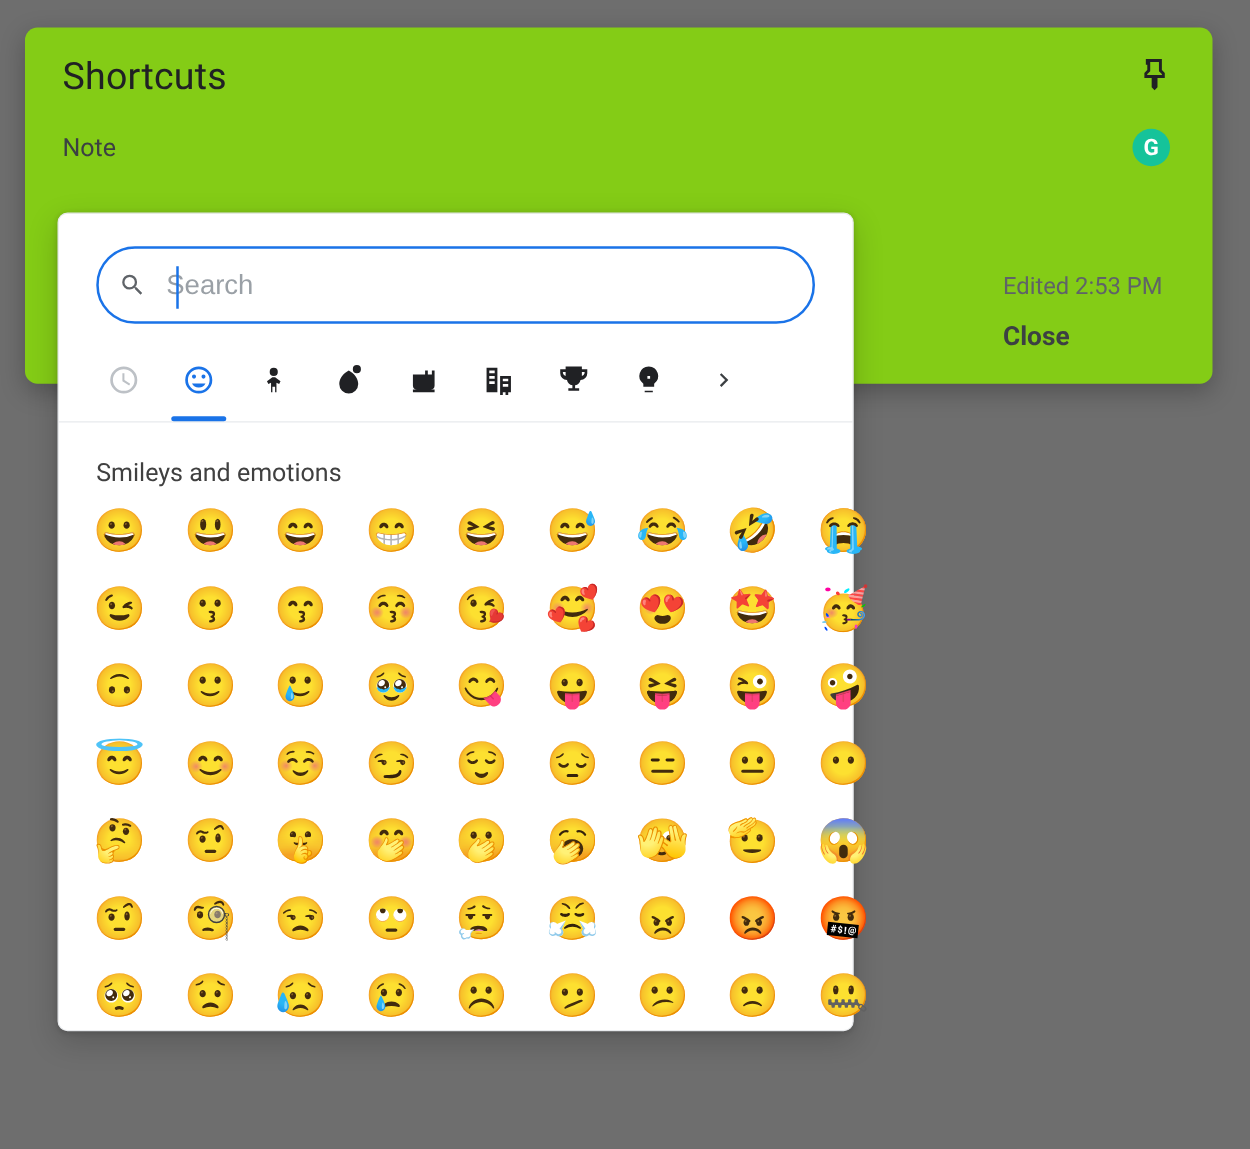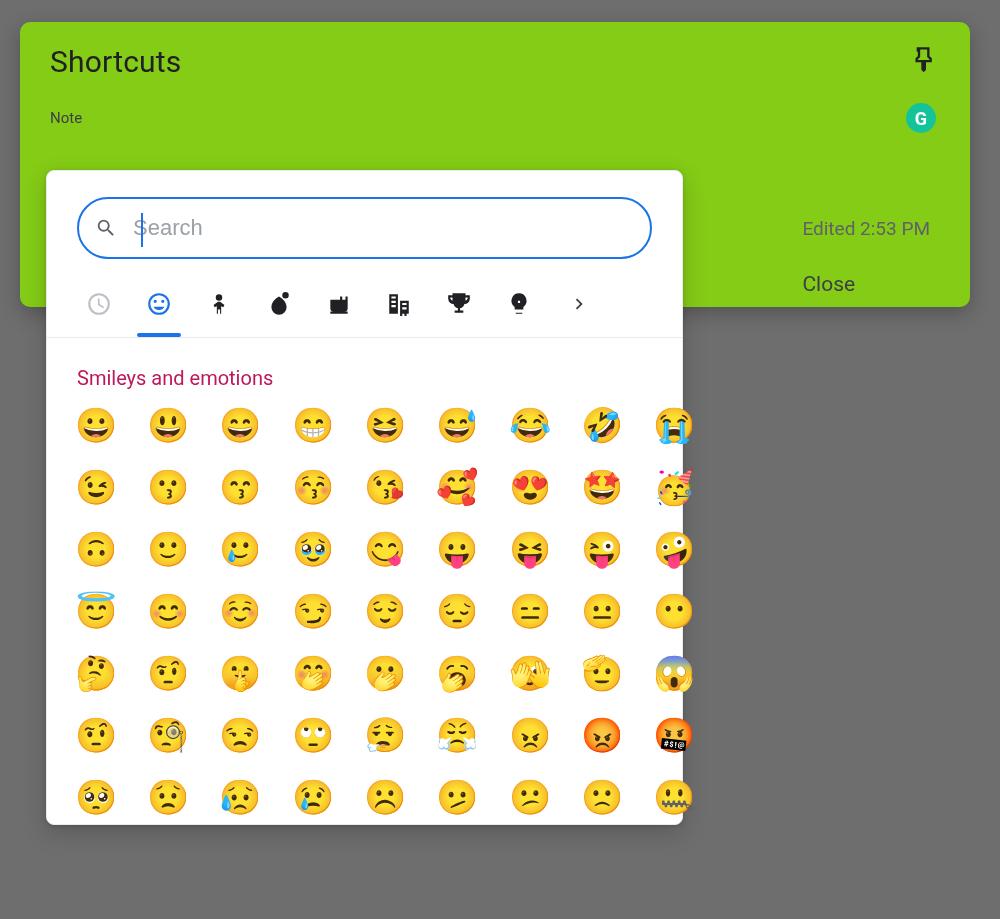--- a/index.html
+++ b/index.html
@@ -34,34 +34,34 @@
       letter-spacing: .2px;
     }
     .pin-icon svg { width: 28px; height: 28px; fill: #202124; }
     .note-row {
       margin-top: 24px;
       display: flex;
       justify-content: space-between;
       align-items: center;
       padding-right: 4px;
     }
-    .note-label { font-size: 15px; color: #3c4043; text-align: center; }
+    .note-label { font-size: 20px; color: #3c4043; text-align: center; }
     .g-badge {
       width: 30px; height: 30px; border-radius: 50%;
       background: #15c39a; color: #fff; font-weight: 700; font-size: 18px;
       display: flex; align-items: center; justify-content: center;
     }
     .meta-footer {
       position: absolute; right: 40px; top: 195px;
       text-align: left;
     }
     .edited { font-size: 19px; color: #5f6368; }
     .close-btn {
-      margin-top: 32px;
-      font-size: 21px; color: #3c4043; font-weight: 400;
+      margin-top: 18px;
+      font-size: 21px; color: #3c4043; font-weight: 700;
       cursor: pointer; user-select: none;
     }
 
     .picker {
       position: absolute;
       left: 46px; top: 170px;
       width: 637px;
       background: #fff;
       border-radius: 8px;
       box-shadow: 0 1px 4px rgba(0,0,0,.15), 0 8px 24px rgba(0,0,0,.18);
@@ -103,21 +103,21 @@
     .cat-tab.active::after {
       content: '';
       position: absolute; left: 8px; right: 8px; bottom: -10px;
       height: 4px; background: #1a73e8; border-radius: 2px;
     }
     .cat-sep {
       height: 1px; background: #e8eaed; margin-top: 10px;
     }
     .section-title {
       padding: 28px 30px 14px 30px;
-      font-size: 20px; color: #be185d;
+      font-size: 20px; color: #404040;
     }
     .emoji-grid {
       padding: 4px 28px 0 28px;
       display: grid;
       grid-template-columns: repeat(9, 1fr);
       gap: 28px 30px;
     }
     .emoji {
       font-size: 34px; line-height: 1; text-align: center; cursor: pointer;
       font-family: 'Noto Color Emoji', 'Apple Color Emoji', 'Segoe UI Emoji', sans-serif;

